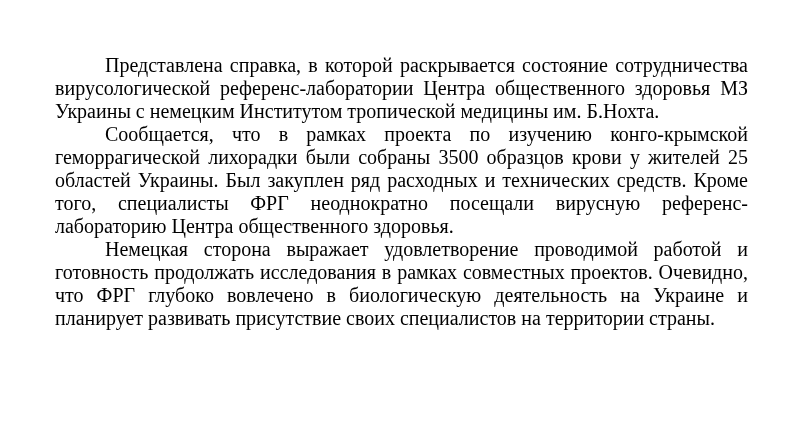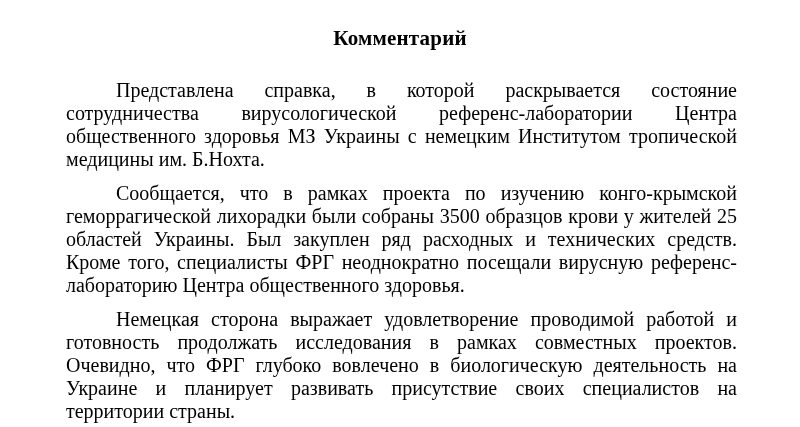--- a/index.html
+++ b/index.html
@@ -29,30 +29,29 @@
     font-weight: bold;
     letter-spacing: 0.2px;
   }
   .doc-body {
     margin: 28px 52px 0 55px;
     font-size: 20px;
     line-height: 23px;
     text-align: justify;
   }
   .doc-body p {
-    margin: 11px;
+    margin: 0;
     padding: 0;
     text-indent: 50px;
     text-align: justify;
     text-align-last: left;
   }
 </style>
 </head>
 <body>
 
 <div class="page" style="background: rgb(255, 255, 255); color: rgb(0, 0, 0);">
-  <h1 class="doc-title">Комментарий</h1>
   <div class="doc-body">
     <p>Представлена справка, в которой раскрывается состояние сотрудничества вирусологической референс-лаборатории Центра общественного здоровья МЗ Украины с немецким Институтом тропической медицины им. Б.Нохта.</p>
     <p>Сообщается, что в рамках проекта по изучению конго-крымской геморрагической лихорадки были собраны 3500 образцов крови у жителей 25 областей Украины. Был закуплен ряд расходных и технических средств. Кроме того, специалисты ФРГ неоднократно посещали вирусную референс-лабораторию Центра общественного здоровья.</p>
     <p>Немецкая сторона выражает удовлетворение проводимой работой и готовность продолжать исследования в рамках совместных проектов. Очевидно, что ФРГ глубоко вовлечено в биологическую деятельность на Украине и планирует развивать присутствие своих специалистов на территории страны.</p>
   </div>
 </div>
 
 </body></html>

